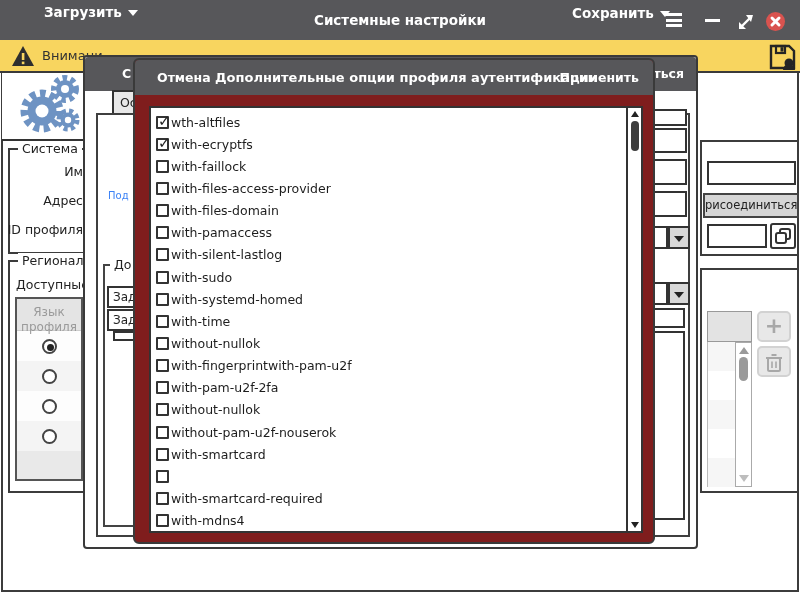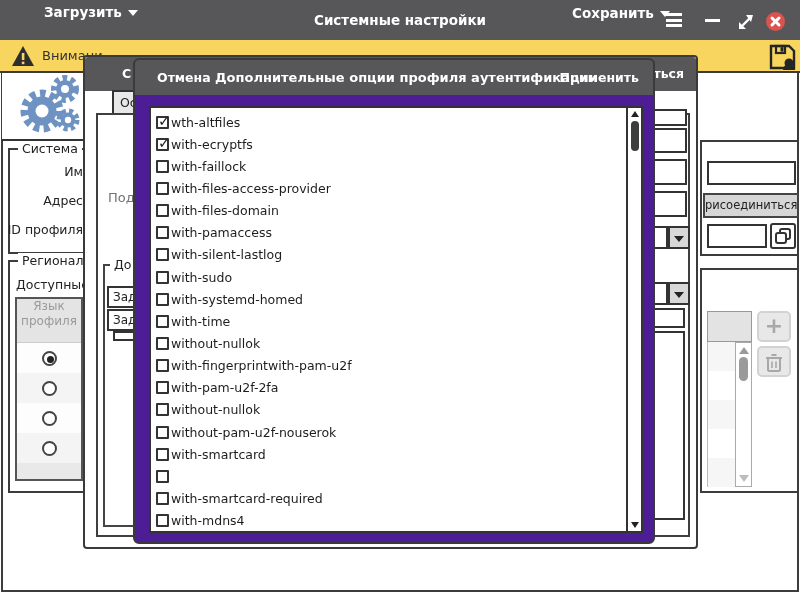--- a/index.html
+++ b/index.html
@@ -39,22 +39,22 @@
   .fieldset { border:2px solid #3c3c3c; background:transparent; }
   .legend { position:absolute; top:-9px; left:8px; background:#fff; padding:0 4px;
             font-size:12.5px; color:#222; white-space:nowrap; }
   #fs-system { left:5px; top:75px; width:79px; height:106px; }
   .r-label { position:absolute; right:2px; font-size:12.5px; color:#222; white-space:nowrap; }
   #fs-regional { left:5px; top:187px; width:79px; height:233px; }
   #avail-label { position:absolute; left:6px; top:15px; font-size:12.5px; color:#222;
                  white-space:nowrap; }
   #lang-table { position:absolute; left:5px; top:35px; width:68px; height:184px;
                 border:2px solid #555; background:#e9e9e9; overflow:hidden; }
-  #lang-head { height:44px; background:#e4e4e4; border-bottom:1px solid #ccc;
-               color:#9a9a9a; font-size:12px; text-align:center; 
+  #lang-head { height:32px; background:#e4e4e4; border-bottom:1px solid #ccc;
+               color:#9a9a9a; font-size:12px; text-align:center; padding-top:6px;
                line-height:15px; }
   .lang-row { height:30px; display:flex; align-items:center; justify-content:center; }
   .radio { width:15px; height:15px; border:2px solid #444; border-radius:50%;
            background:#fff; position:relative; }
   .radio.sel::after { content:""; position:absolute; left:3px; top:3px; width:7px;
                       height:7px; border-radius:50%; background:#222; }
 
   
   #fs-right-a { left:697px; top:67px; width:99px; height:116px; }
   .inputbox { position:absolute; background:#fff; border:2px solid #333; }
@@ -91,36 +91,36 @@
   #bgd-header { position:absolute; left:0; top:0; width:100%; height:34px;
                 background:#57575a; border-radius:3px 3px 0 0; color:#fff;
                 font-weight:bold; font-size:12.5px; }
   #bgd-left { position:absolute; left:37px; top:9px; }
   #bgd-right { position:absolute; right:12px; top:9px; }
   #bgd-tab { position:absolute; left:27px; top:33px; width:40px; height:24px;
              background:#e8e8e8; border:2px solid #333; border-bottom:none;
              font-size:12.5px; color:#222; padding:3px 0 0 6px; }
   #bgd-frame { position:absolute; left:11px; top:56px; width:594px; height:424px;
                border:2px solid #3f3f3f; }
-  #bgd-sub { position:absolute; left:23px; top:133px; font-size:13px; color:#737373;
+  #bgd-sub { position:absolute; left:23px; top:133px; font-size:10px; color:#3b82f6;
              white-space:nowrap; }
   #bgd-fs { position:absolute; left:18px; top:207px; width:300px; height:263px;
             border:2px solid #444; }
   #bgd-fs .legend { left:5px; }
   .combo { position:absolute; background:#fff; border:2px solid #333; font-size:12px;
            color:#222; padding:2px 0 0 4px; overflow:hidden; white-space:nowrap; }
   .bgd-rbox { position:absolute; background:#fff; border:2px solid #333; }
   .dd-btn { position:absolute; width:22px; height:23px; background:#d8d8d8;
             border:2px solid #333; }
   .dd-btn::after { content:""; position:absolute; left:4px; top:8px; width:0; height:0;
                    border-left:5px solid transparent; border-right:5px solid transparent;
                    border-top:6px solid #222; }
 
   
-  #modal { left:133px; top:58px; width:522px; height:486px; background:#4c1d95;
+  #modal { left:133px; top:58px; width:522px; height:486px; background:#7f1d1d;
            border:2px solid #3a3a3a; border-radius:6px; z-index:20; }
   #modal-header { position:absolute; left:0; top:0; width:100%; height:35px;
                   background:#57575a; border-radius:4px 4px 0 0; color:#fff;
                   font-weight:bold; display:flex; align-items:center; }
   #modal-cancel { position:absolute; left:22px; font-size:12.5px; }
   #modal-title { width:100%; text-align:center; font-size:13px; padding:0 80px;
                  white-space:nowrap; }
   #modal-apply { position:absolute; right:14px; font-size:12.5px; }
   #options-wrap { position:absolute; left:14px; top:46px; width:494px; height:427px;
                   border:2px solid #333; background:#fff; overflow:hidden; }

